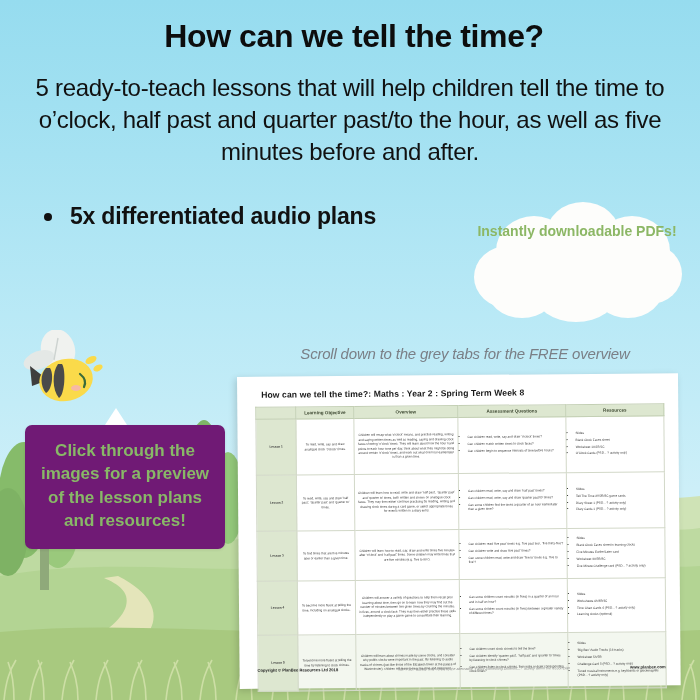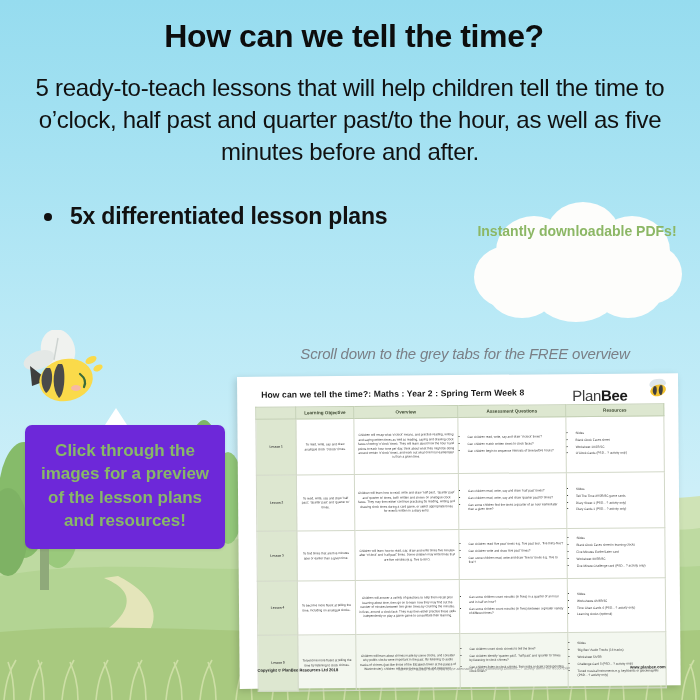--- a/index.html
+++ b/index.html
@@ -47,21 +47,21 @@
 
   
   #landscape{position:absolute;left:0;top:380px;width:700px;height:320px;overflow:hidden;}
 
   
   #bee{position:absolute;left:18px;top:330px;width:92px;height:80px;}
 
   
   #callout{
     position:absolute;left:25px;top:425px;width:180px;
-    background:#6d28d9;border-radius:7px;padding:14px 10px 16px;
+    background:#701a75;border-radius:7px;padding:14px 10px 16px;
     text-align:center;font-size:17px;font-weight:bold;color:#88b867;line-height:1.38;
     box-shadow:0 1px 3px rgba(0,0,0,.09);
   }
   #callout-tail{
     position:absolute;left:103px;top:408px;width:0;height:0;
     border-left:13px solid transparent;border-right:13px solid transparent;
     border-bottom:20px solid #ffffff;
   }
 
   
@@ -182,21 +182,21 @@
       <path d="M682,320 C684,300 688,290 694,280"></path>
         <path d="M696,320 C696,304 694,294 690,284"></path>
     </g>
   </svg>
 </div>
 
 <div id="headline">How can we tell the time?</div>
 <div id="subhead">5 ready-to-teach lessons that will help children tell the time to o’clock, half past and quarter past/to the hour, as well as five minutes before and after.</div>
 
 <ul id="bullets">
-  <li>5x differentiated lesson plans</li>
+  <li>5x differentiated audio plans</li>
 </ul>
 
 <div id="cloud">
   <div class="puff" style="left:6px;  top:46px; width:68px;  height:62px;"></div>
   <div class="puff" style="left:28px; top:16px; width:76px;  height:70px;"></div>
   <div class="puff" style="left:78px; top:2px;  width:74px;  height:66px;"></div>
   <div class="puff" style="left:126px;top:16px; width:76px;  height:70px;"></div>
   <div class="puff" style="left:150px;top:44px; width:64px;  height:60px;"></div>
   <div class="puff" style="left:18px; top:56px; width:72px;  height:62px;"></div>
   <div class="puff" style="left:66px; top:62px; width:84px;  height:60px;"></div>
@@ -222,30 +222,20 @@
     <ellipse cx="80" cy="38" rx="5" ry="3" fill="#fada4a" transform="rotate(-28 80 38)"></ellipse>
   </svg>
 </div>
 
 <div id="callout-tail"></div>
 <div id="callout">Click through the images for a preview of the lesson plans and resources!</div>
 
 <div id="doc">
   <div id="doc-title">How can we tell the time?: Maths : Year 2 : Spring Term Week 8</div>
 
-  <div id="doc-logo">
-    <div id="doc-logo-text"><span>Plan</span><b>Bee</b></div>
-    <svg style="position:absolute;left:72px;top:-3px;" width="26" height="20" viewBox="0 0 26 20" xmlns="http://www.w3.org/2000/svg">
-      <ellipse cx="11" cy="5" rx="6" ry="4" fill="#dfe6ea" transform="rotate(-25 11 5)"></ellipse>
-      <ellipse cx="17" cy="4" rx="5" ry="3.4" fill="#dfe6ea" transform="rotate(20 17 4)"></ellipse>
-      <ellipse cx="14" cy="12" rx="8" ry="5.6" fill="#f2c230" transform="rotate(-18 14 12)"></ellipse>
-      <path d="M10,8 C8,11 8,15 11,17 C13,15 13,10 12,8 Z" fill="#3e3e3e"></path>
-      <path d="M16,7 C14,10 14,16 17,17 C19,14 19,9 18,7 Z" fill="#3e3e3e"></path>
-    </svg>
-  </div>
 
   <table id="plan">
     <colgroup>
       <col style="width:40px">
         <col style="width:58px">
         <col style="width:104px">
         <col style="width:108px">
         <col style="width:98px">
     </colgroup>
     <thead>

